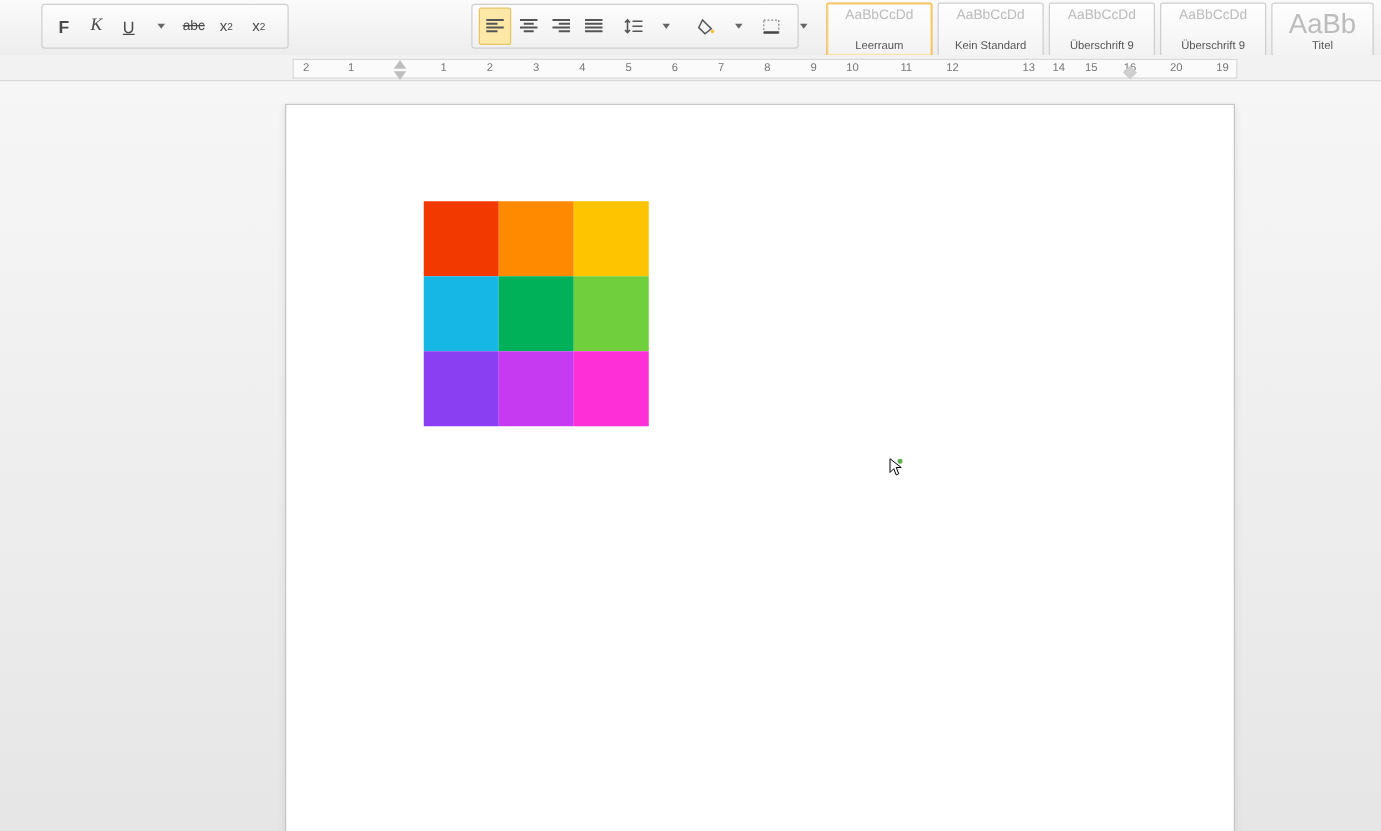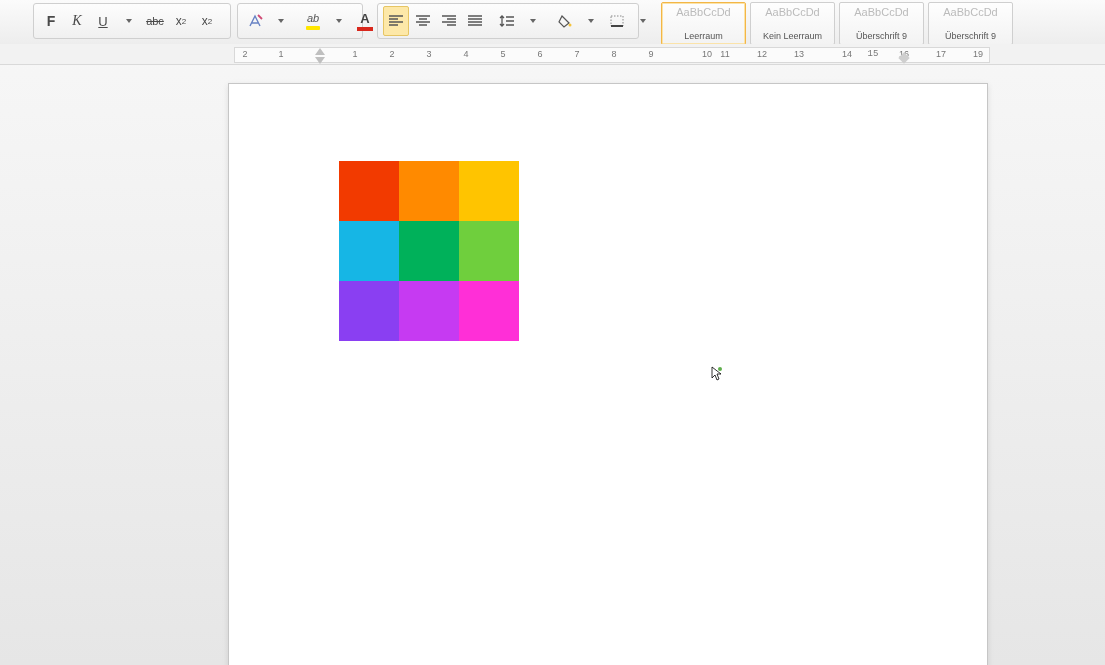--- a/index.html
+++ b/index.html
@@ -74,40 +74,20 @@
     <div class="btn sub">
         <span>x</span>
         <small>2</small>
       </div>
     <div class="btn sup">
         <span>x</span>
         <small>2</small>
       </div>
   </div>
 
-  <div class="group g-fcol">
-    <div class="btn clearfmt">
-      <svg viewBox="0 0 16 16">
-          <path d="M3 13 L8 3 L13 13 M5 10 L11 10" stroke="#6882c4" stroke-width="1.4" fill="none"></path>
-          <path d="M11 2 L15 6" stroke="#d04a74" stroke-width="1.8"></path>
-        </svg>
-    </div>
-    <div class="btn dd"></div>
-    <div class="sep"></div>
-    <div class="btn hilite">
-      <span style="font-size:11px;font-style:italic;color:#555">ab</span>
-      <div class="mark"></div>
-    </div>
-    <div class="btn dd"></div>
-    <div class="btn fcolor">
-      <span style="font-size:13px;font-weight:bold;color:#444">A</span>
-      <div class="mark"></div>
-    </div>
-    <div class="btn dd"></div>
-  </div>
 
   <div class="group g-para">
     <div class="btn align sel">
         <svg viewBox="0 0 16 14">
           <path d="M1 2H15M1 5H10M1 8H15M1 11H10" stroke="#555" stroke-width="1.5"></path>
         </svg>
       </div>
     <div class="btn align">
         <svg viewBox="0 0 16 14">
           <path d="M1 2H15M4 5H12M1 8H15M4 11H12" stroke="#555" stroke-width="1.5"></path>
@@ -147,56 +127,60 @@
     <div class="btn dd"></div>
   </div>
 
   <div class="g-styles" id="styles-gallery">
       <div class="stylebox sel">
         <div class="prevtxt">AaBbCcDd</div>
         <span>Leerraum</span>
       </div>
       <div class="stylebox">
         <div class="prevtxt">AaBbCcDd</div>
-        <span>Kein Leerraum</span>
+        <span>Kein Standard</span>
       </div>
       <div class="stylebox">
         <div class="prevtxt">AaBbCcDd</div>
         <span>Überschrift 9</span>
       </div>
       <div class="stylebox">
         <div class="prevtxt">AaBbCcDd</div>
         <span>Überschrift 9</span>
+      </div>
+      <div class="stylebox title">
+        <div class="prevtxt">AaBb</div>
+        <span>Titel</span>
       </div>
     </div>
 
 </div>
 
 <div class="ruler">
   <div class="ruler-track" id="ruler-track">
       <div class="tick" style="left: 10px;">2</div>
       <div class="tick" style="left: 46px;">1</div>
       <div class="tick" style="left: 83px;"></div>
       <div class="tick" style="left: 120px;">1</div>
       <div class="tick" style="left: 157px;">2</div>
       <div class="tick" style="left: 194px;">3</div>
       <div class="tick" style="left: 231px;">4</div>
       <div class="tick" style="left: 268px;">5</div>
       <div class="tick" style="left: 305px;">6</div>
       <div class="tick" style="left: 342px;">7</div>
       <div class="tick" style="left: 379px;">8</div>
       <div class="tick" style="left: 416px;">9</div>
-      <div class="tick" style="left: 472px;">10</div>
+      <div class="tick" style="left: 447px;">10</div>
       <div class="tick" style="left: 490px; text-align: right;">11</div>
       <div class="tick" style="left: 527px;">12</div>
-      <div class="tick" style="left: 564px;">13</div>
+      <div class="tick" style="left: 588px;">13</div>
       <div class="tick" style="left: 588px; margin-left: 24px;">14</div>
-      <div class="tick" style="left: 638px; font-family: Liberation Mono, monospace;">15</div>
+      <div class="tick" style="left: 638px;">15</div>
       <div class="tick" style="left: 669px;">16</div>
-      <div class="tick" style="left: 706px;">17</div>
+      <div class="tick" style="left: 706px;">20</div>
       <div class="tick" style="left: 743px;">19</div>
       <div class="indent-top" style="left: 85px;"></div>
       <div class="indent-bot" style="left: 85px;"></div>
       <div class="rmargin" style="left: 669px;"></div>
     </div>
 </div>
 
 <div class="doc-area">
   <div class="page">
     <div class="grid" id="color-grid">

